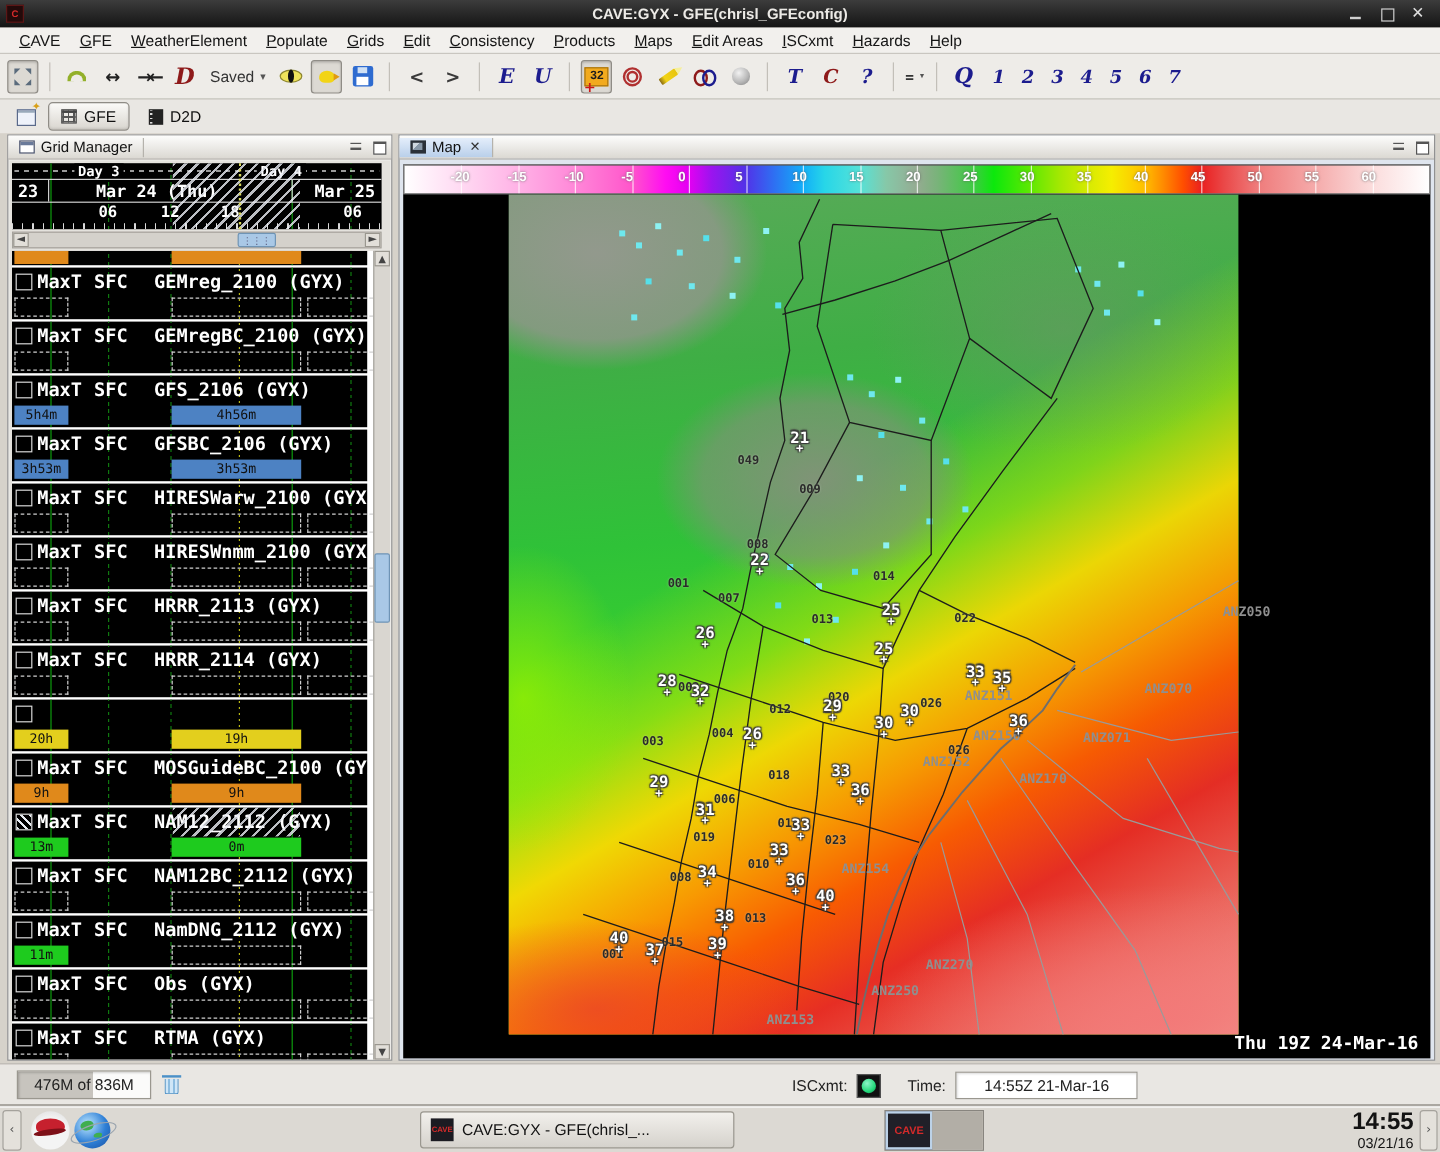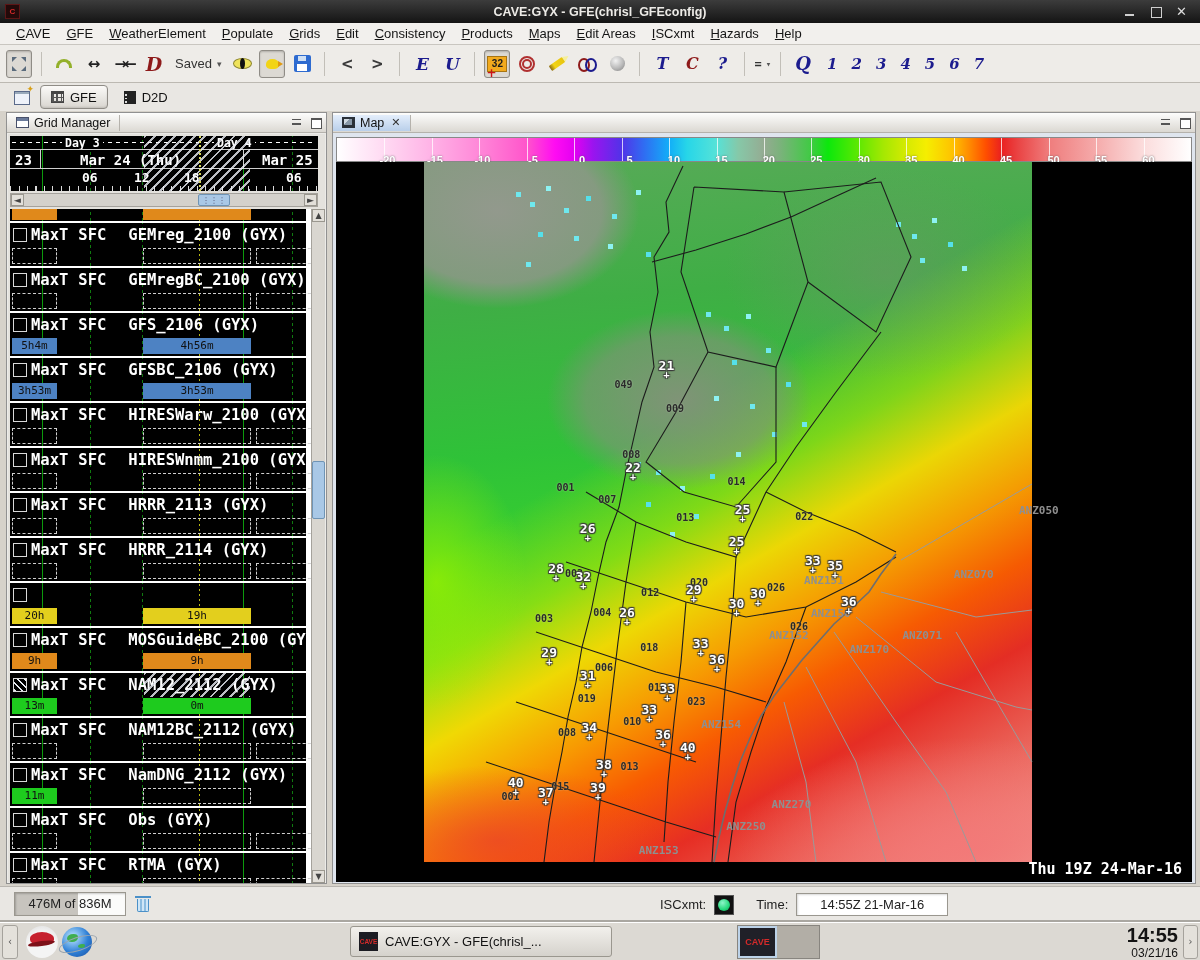--- a/index.html
+++ b/index.html
@@ -173,22 +173,22 @@
   .mappanel { left:332px; top:112px; width:864px; height:772px; background:#dfe5ee; }
   .colorbar-wrap { position:absolute; left:3px; top:24px; width:856px; height:25px; background:#000; border:1px solid #888; }
   .colorbar { position:absolute; inset:0;
     background:linear-gradient(90deg,#ffffff 0%,#ffeaf8 3%,#ffd9f2 5.6%,#ffb2e6 11.1%,#ff87d8 16.7%,#ff55cb 22.2%,
       #ff0cf2 25.5%,#e300f2 27.8%,#9a14ef 30%,#5232e8 33.3%,#2f6ef2 36%,#12aef8 38.9%,#27d6e8 41%,#55e2d8 44.4%,
       #86c8a8 47%,#95ab92 50%,#79b37a 52%,#3ecb42 55.6%,#0ce80c 57.5%,#5fe802 61.1%,#a5e802 64%,#d6ea02 66.7%,
       #f5ee00 69%,#ffc000 72.2%,#ff8c00 74%,#ff4e00 76%,#ea2020 77.8%,#ea4848 80%,#ef7c7c 83.3%,#f5abab 88.9%,
       #fbdcdc 94.4%,#ffffff 100%); }
   .cbtick { position:absolute; top:0; height:100%; width:0; }
   .cbtick::before { content:""; position:absolute; left:0; top:0; bottom:0; width:1px; background:rgba(255,255,255,.75); }
-  .cbtick span { position:absolute; left:-9px; top:16px; width:20px; text-align:right;
-    font:bold 11px "Liberation Sans",sans-serif; color:#fff; text-shadow:0 0 2px rgba(90,90,90,.9);text-decoration:underline; }
+  .cbtick span { position:absolute; left:-9px; top:4px; width:20px; text-align:left;
+    font:bold 11px "Liberation Sans",sans-serif; color:#fff; text-shadow:0 0 2px rgba(90,90,90,.9); }
   .map-body { position:absolute; left:3px; top:49px; width:856px; height:720px; background:#000; overflow:hidden; }
   .terrain { position:absolute; left:88px; top:0; width:608px; height:700px;
     background:
       radial-gradient(ellipse 190px 130px at 12% 7%, rgba(150,152,144,.95), rgba(146,150,140,.8) 55%, transparent 75%),
       radial-gradient(ellipse 170px 115px at 42% 34%, rgba(134,144,124,.92), rgba(134,144,124,.6) 55%, transparent 78%),
       radial-gradient(ellipse 230px 150px at 76% 16%, rgba(122,142,112,.45), transparent 70%),
       radial-gradient(ellipse 120px 170px at 2% 60%, rgba(150,240,0,.8), transparent 75%),
       radial-gradient(ellipse 210px 95px at 12% 97%, rgba(235,70,40,.8), transparent 80%),
       radial-gradient(ellipse 280px 130px at 90% 98%, rgba(243,120,120,.9), transparent 85%),
       linear-gradient(150deg, rgba(0,0,0,0) 38%, rgba(190,230,0,.55) 48%, rgba(255,216,0,.9) 56%, rgba(255,150,0,.95) 64%,
@@ -762,21 +762,21 @@
         <span class="zonecode" style="left: 42.1%; top: 74.9%;">023</span>
         <span class="zonecode" style="left: 27%; top: 79.2%;">008</span>
         <span class="zonecode" style="left: 34.3%; top: 83.9%;">013</span>
         <span class="zonecode" style="left: 26.2%; top: 86.6%;">015</span>
         <span class="zonecode" style="left: 20.4%; top: 88.1%;">001</span>
       </div>
     <div>
 
     <span class="marine" style="left: 82.1%; top: 48.3%;">ANZ050</span>
         <span class="marine" style="left: 74.5%; top: 57.2%;">ANZ070</span>
-        <span class="marine" style="left: 68.5%; top: 62.9%; margin-top: 20px;">ANZ071</span>
+        <span class="marine" style="left: 68.5%; top: 62.9%;">ANZ071</span>
         <span class="marine" style="left: 57.8%; top: 62.6%;">ANZ150</span>
         <span class="marine" style="left: 57%; top: 58%;">ANZ151</span>
         <span class="marine" style="left: 52.9%; top: 65.7%;">ANZ152</span>
         <span class="marine" style="left: 62.3%; top: 67.7%;">ANZ170</span>
         <span class="marine" style="left: 45%; top: 78%;">ANZ154</span>
         <span class="marine" style="left: 53.2%; top: 89.1%;">ANZ270</span>
         <span class="marine" style="left: 47.9%; top: 92.2%;">ANZ250</span>
         <span class="marine" style="left: 37.7%; top: 95.6%;">ANZ153</span>
       </div>
     <div>

